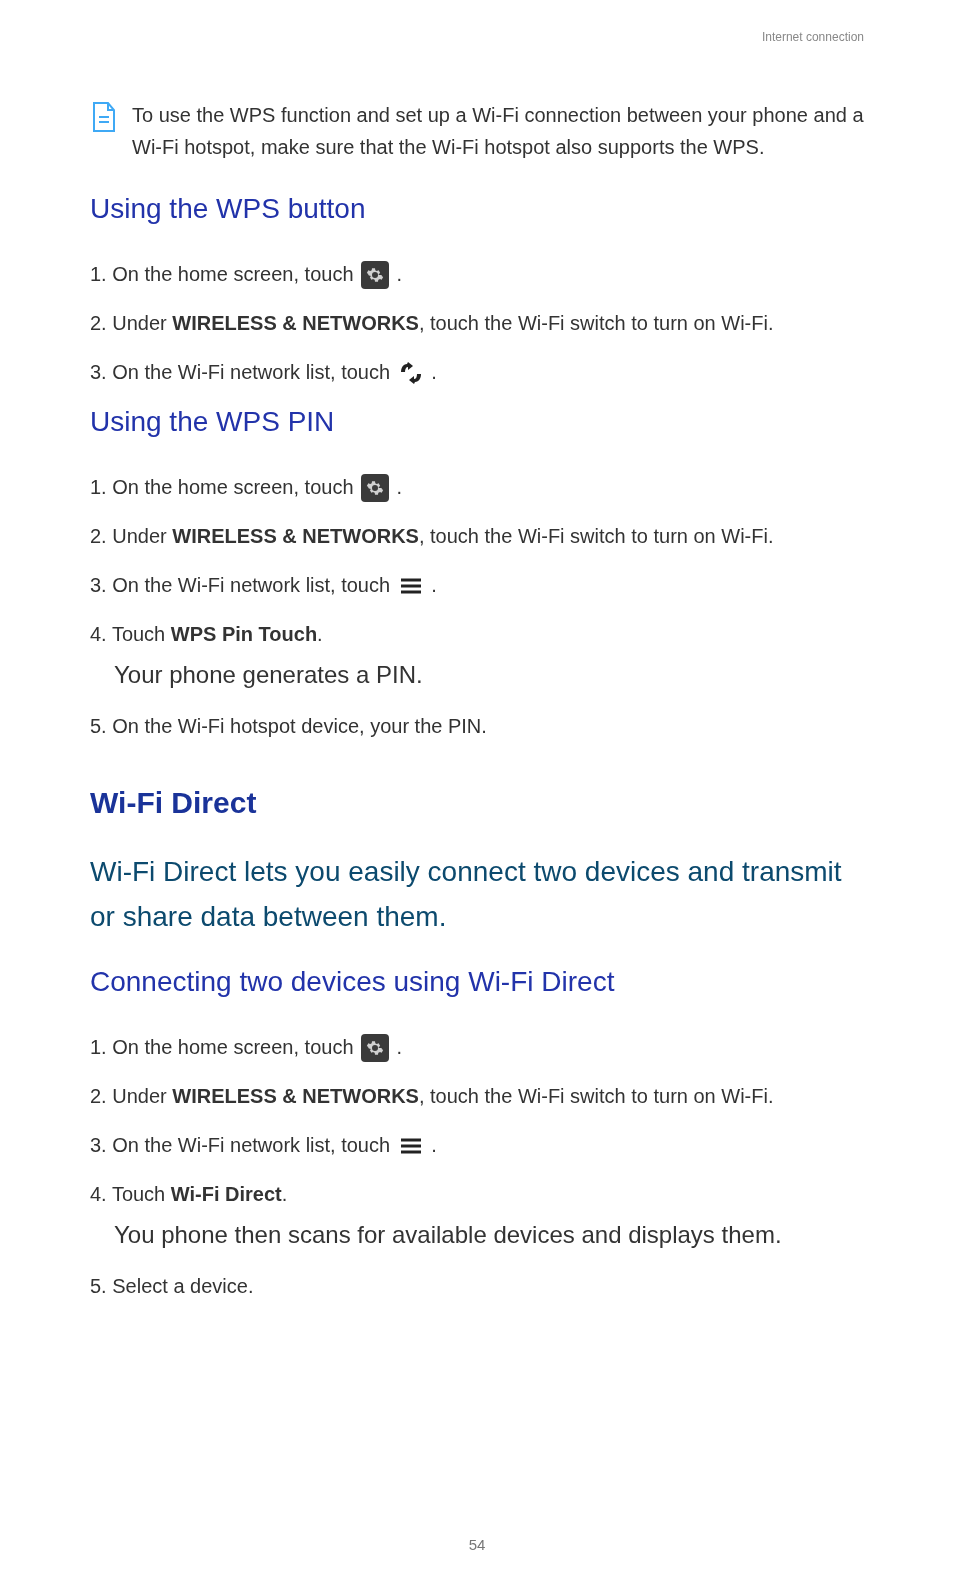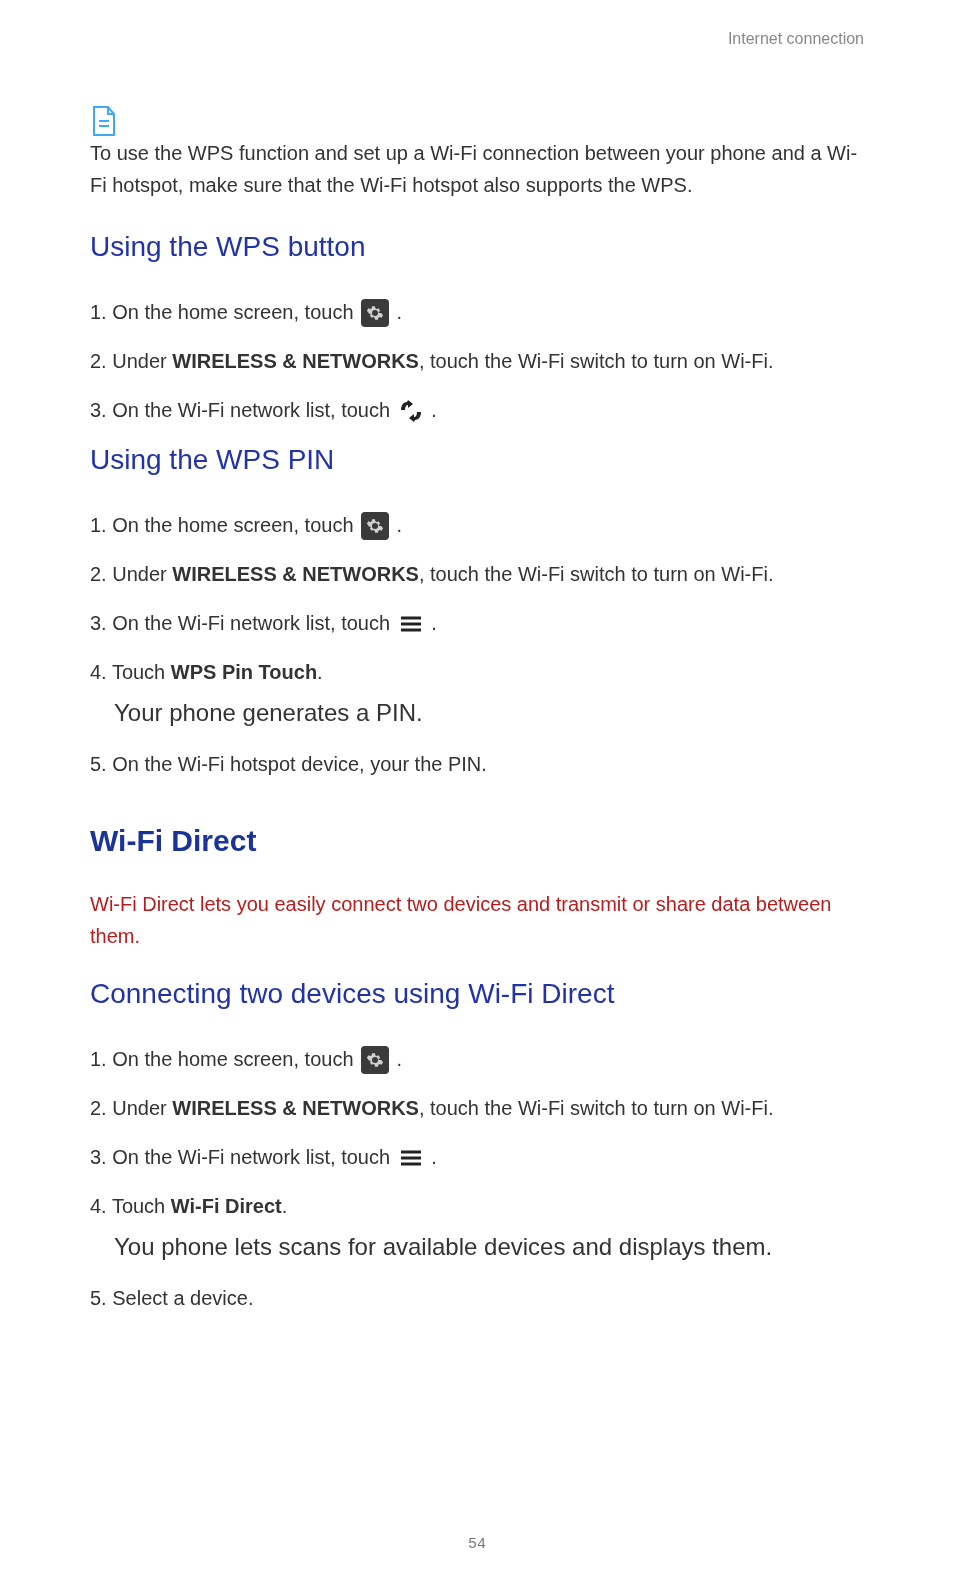--- a/index.html
+++ b/index.html
@@ -13,29 +13,28 @@
       width: 954px;
       min-height: 1577px;
       position: relative;
       color: #333;
     }
     .page {
       padding: 30px 90px 40px 90px;
     }
     .header-right {
       text-align: right;
-      font-size: 16px;
+      font-size: 12px;
       color: #888888;
       margin-bottom: 55px;
     }
     .note-block {
       display: flex;
       align-items: flex-start;
       margin-bottom: 30px;
-      flex-direction: column;
     }
     .note-icon {
       flex-shrink: 0;
       width: 28px;
       height: 32px;
       margin-right: 14px;
       margin-top: 2px;
     }
     .note-text {
       font-size: 20px;
@@ -50,23 +49,23 @@
       font-weight: 400;
     }
     .section-title {
       font-size: 30px;
       font-weight: 700;
       color: #1a3399;
       margin-top: 44px;
       margin-bottom: 30px;
     }
     .intro-text {
-      font-size: 20px;
+      font-size: 28px;
       line-height: 1.6;
-      color: #b91c1c;
+      color: #0c4a6e;
       margin-bottom: 26px;
     }
     .step-list {
       list-style: none;
     }
     .step-item {
       font-size: 20px;
       line-height: 1.55;
       color: #333;
       margin-bottom: 18px;
@@ -117,21 +116,20 @@
       justify-content: center;
     }
     .page-number {
       position: absolute;
       bottom: 24px;
       left: 0;
       right: 0;
       text-align: center;
       font-size: 15px;
       color: #777;
-      font-family: Liberation Mono, monospace;
     }
   </style>
 </head>
 <body>
 
 <div class="page">
   <div class="header-right">Internet connection</div>
 
   <div class="note-block">
     <div class="note-icon">
@@ -219,21 +217,21 @@
       <span class="step-prefix">3. </span><span>On the Wi-Fi network list, touch </span><span class="inline-icon menu-icon">
         <svg width="24" height="18" viewBox="0 0 24 18">
             <line x1="2" y1="3" x2="22" y2="3" stroke="#222" stroke-width="3"></line>
             <line x1="2" y1="9" x2="22" y2="9" stroke="#222" stroke-width="3"></line>
             <line x1="2" y1="15" x2="22" y2="15" stroke="#222" stroke-width="3"></line>
           </svg>
       </span><span> .</span>
     </li>
     <li class="step-item">
       <span class="step-prefix">4. </span><span>Touch </span><span class="step-bold">Wi-Fi Direct</span><span>.</span>
-      <div class="step-sub">You phone lets scans for available devices and displays them.</div>
+      <div class="step-sub">You phone then scans for available devices and displays them.</div>
     </li>
     <li class="step-item">
       <span class="step-prefix">5. </span><span>Select a device.</span>
     </li>
   </ol>
 </div>
 
 <div class="page-number">54</div>
 
 </body></html>

